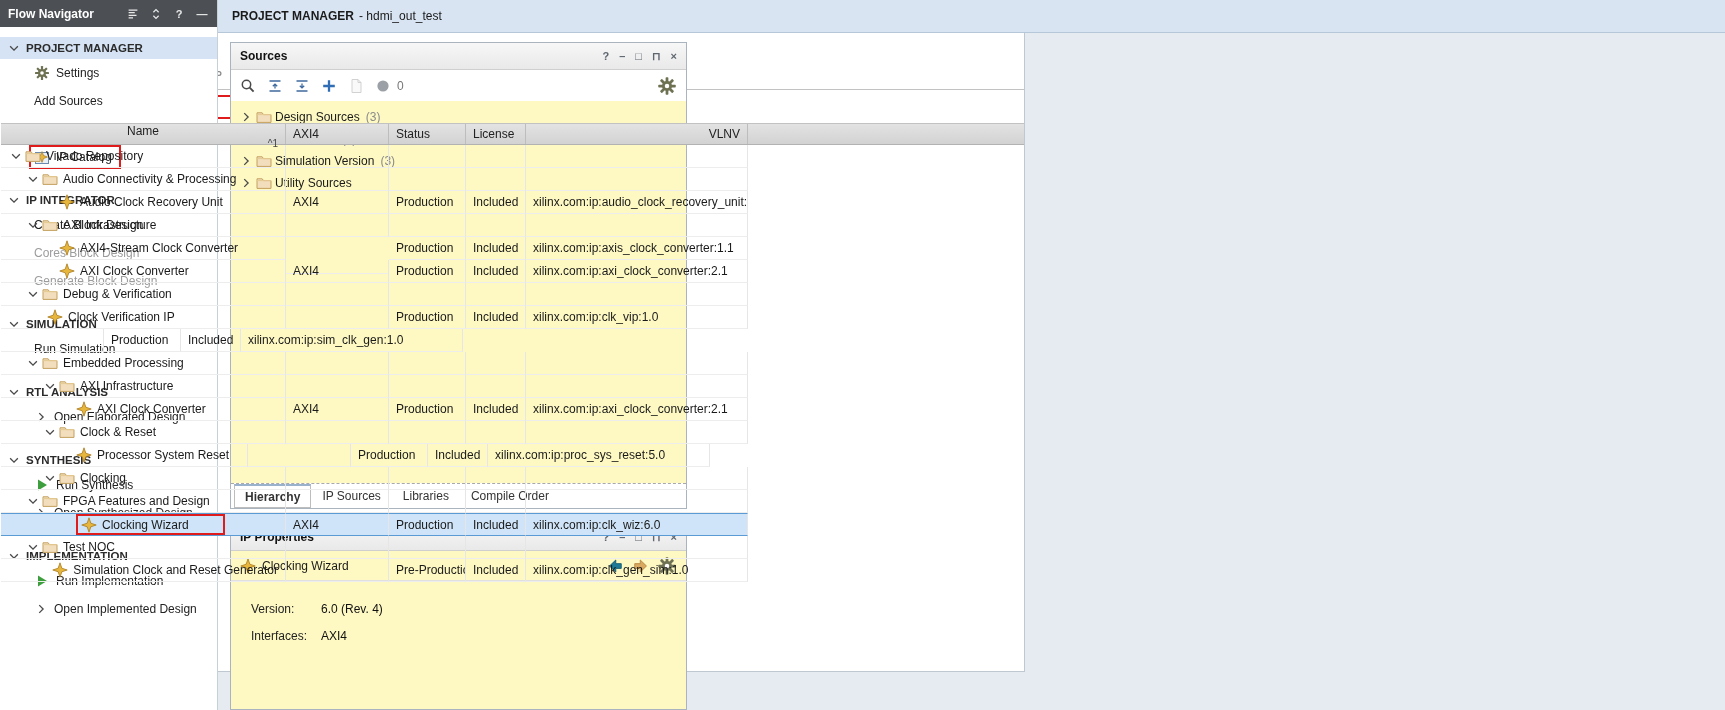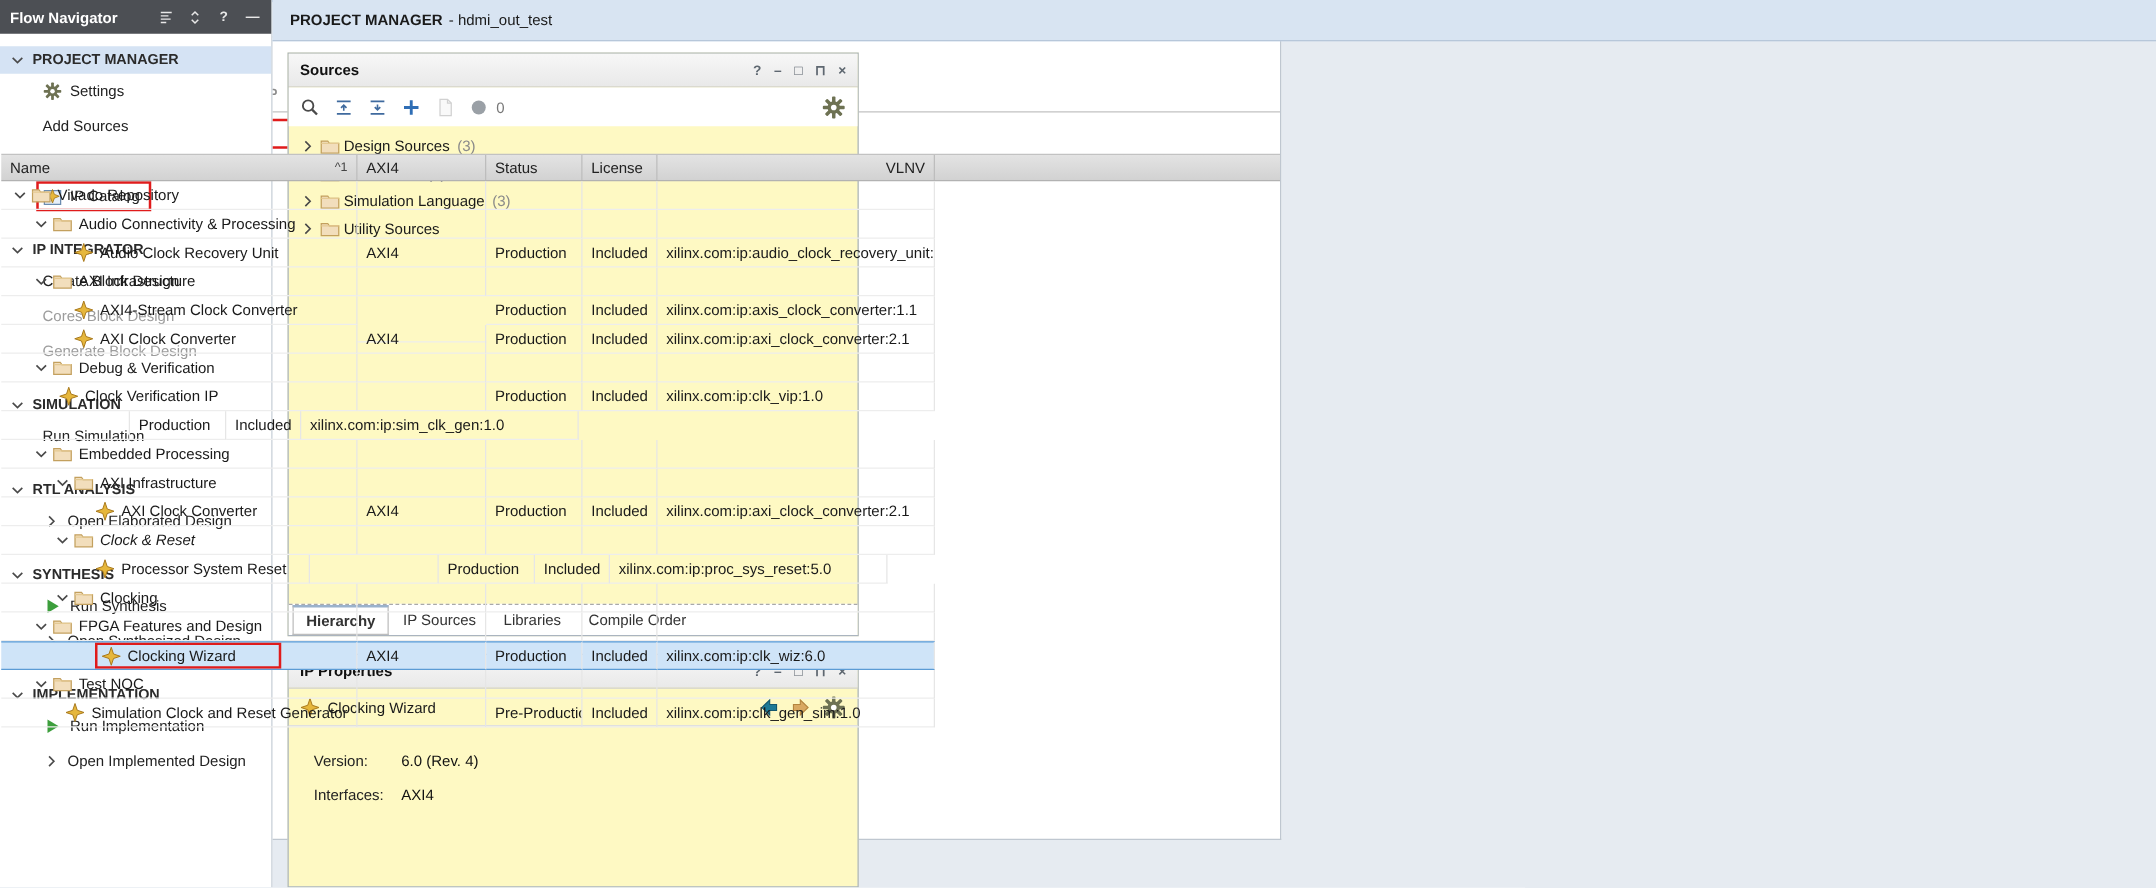--- a/index.html
+++ b/index.html
@@ -357,21 +357,21 @@
             <svg viewBox="0 0 16 16">
               <path d="M6 3.6 10.4 8 6 12.4" fill="none" stroke="#4a4a4a" stroke-width="1.5"></path>
             </svg>
           </span>
           <span class="ic">
             <svg viewBox="0 0 16 16">
               <path d="M1 3.8h5.2l1.3 1.8H15v7.8H1z" fill="#f2debc" stroke="#c3a05e" stroke-width="1"></path>
               <path d="M1 5.6h14" stroke="#e4c992" stroke-width="1"></path>
             </svg>
           </span>
-          <span>Simulation Language</span>
+          <span>Simulation Version</span>
           <span class="count">(3)</span>
         </div>
         <div class="tree-item">
           <span class="ic chev">
             <svg viewBox="0 0 16 16">
               <path d="M6 3.6 10.4 8 6 12.4" fill="none" stroke="#4a4a4a" stroke-width="1.5"></path>
             </svg>
           </span>
           <span class="ic">
             <svg viewBox="0 0 16 16">
@@ -536,21 +536,21 @@
             <svg viewBox="0 0 16 16">
               <circle cx="8" cy="8" r="6.2" fill="#c4c4c4"></circle>
               <path d="M5.6 5.6l4.8 4.8M10.4 5.6l-4.8 4.8" stroke="#fff" stroke-width="1.5"></path>
             </svg>
           </span>
       </span>
       <span class="matches">(10 matches)</span>
     </div>
     <div class="c-table">
       <div class="c-ghead">
-          <div class="gh-cell" style="width: 285px;">
+          <div class="gh-cell" style="width: 285px; flex-direction: column;">
             <span>Name</span>
             <span class="gh-sort">^1</span>
           </div>
           <div class="gh-cell" style="width: 103px;">
             <span>AXI4</span>
           </div>
           <div class="gh-cell" style="width: 77px;">
             <span>Status</span>
           </div>
           <div class="gh-cell" style="width: 60px;">
@@ -778,21 +778,21 @@
                 </span>
                 <span>AXI Clock Converter</span>
               </span>
             </div>
             <div class="c-cell" style="width: 103px;">AXI4</div>
             <div class="c-cell" style="width: 77px;">Production</div>
             <div class="c-cell" style="width: 60px;">Included</div>
             <div class="c-cell" style="width: 222px;">xilinx.com:ip:axi_clock_converter:2.1</div>
           </div>
           <div class="c-row">
-            <div class="c-cell name-cell" style="width: 285px; padding-left: 42px; font-style: italic;">
+            <div class="c-cell name-cell" style="width: 285px; padding-left: 42px;">
               <span class="ic chev">
                 <svg viewBox="0 0 16 16">
                   <path d="M3.6 6 8 10.4 12.4 6" fill="none" stroke="#4a4a4a" stroke-width="1.5"></path>
                 </svg>
               </span>
               <span class="nbox">
                 <span class="ic">
                   <svg viewBox="0 0 16 16">
                     <path d="M1 3.8h5.2l1.3 1.8H15v7.8H1z" fill="#f2debc" stroke="#c3a05e" stroke-width="1"></path>
                     <path d="M1 5.6h14" stroke="#e4c992" stroke-width="1"></path>

